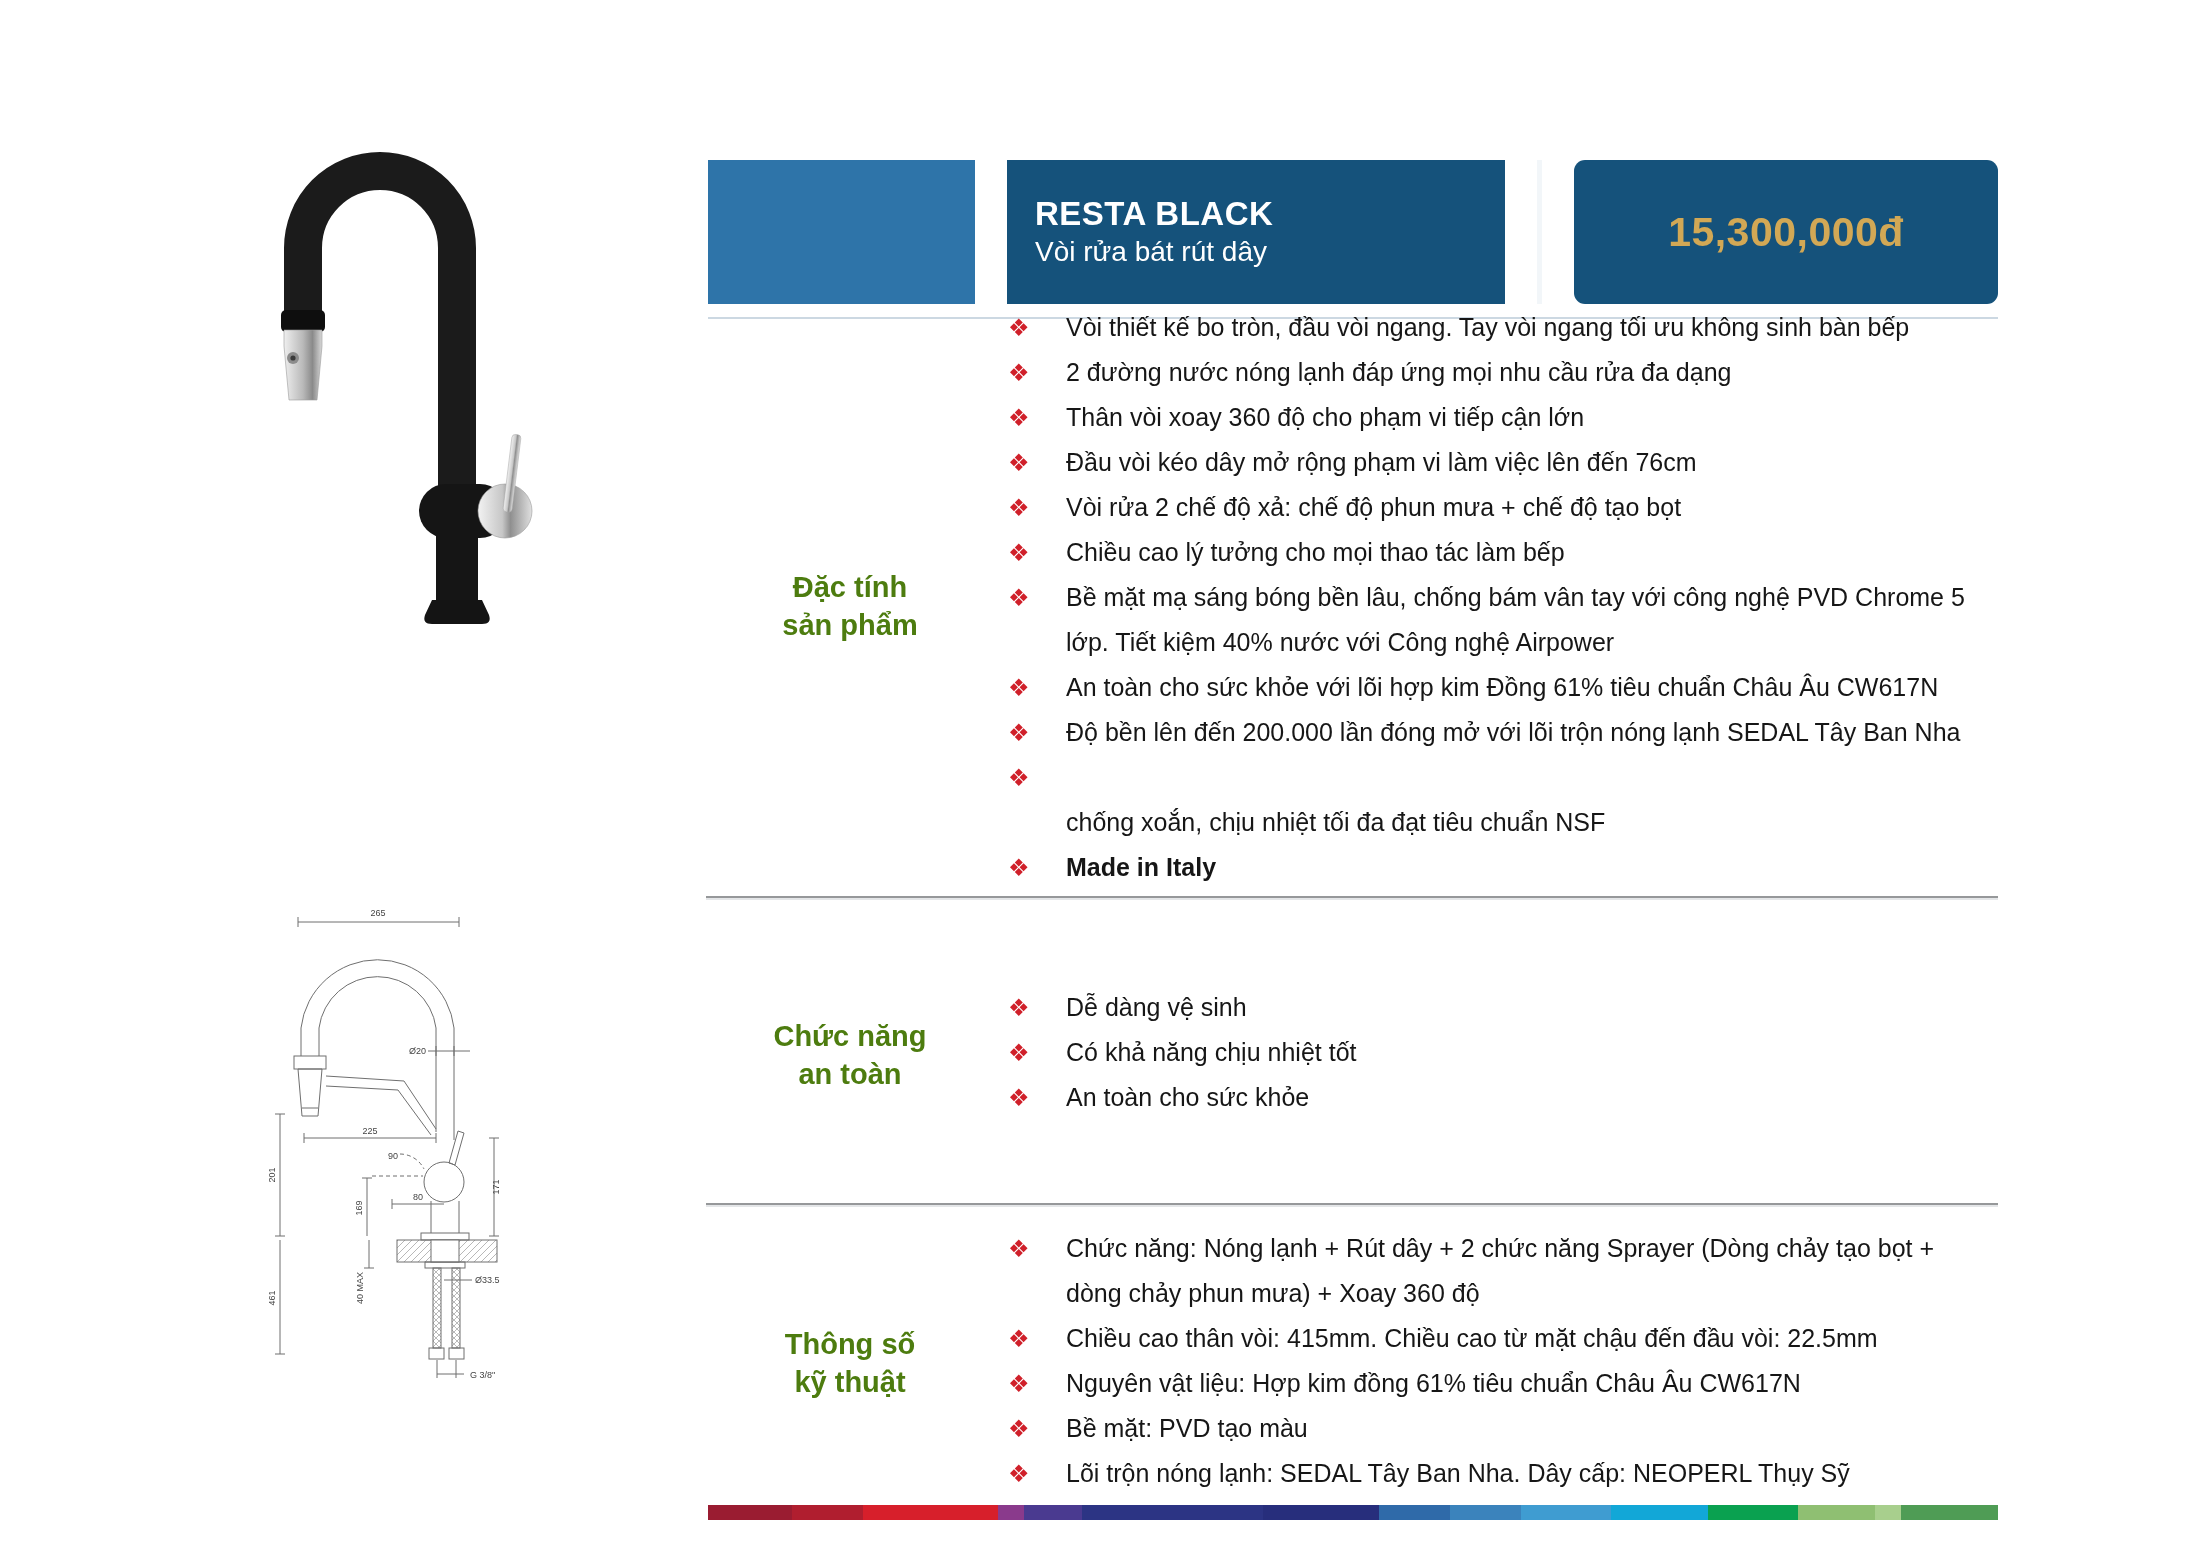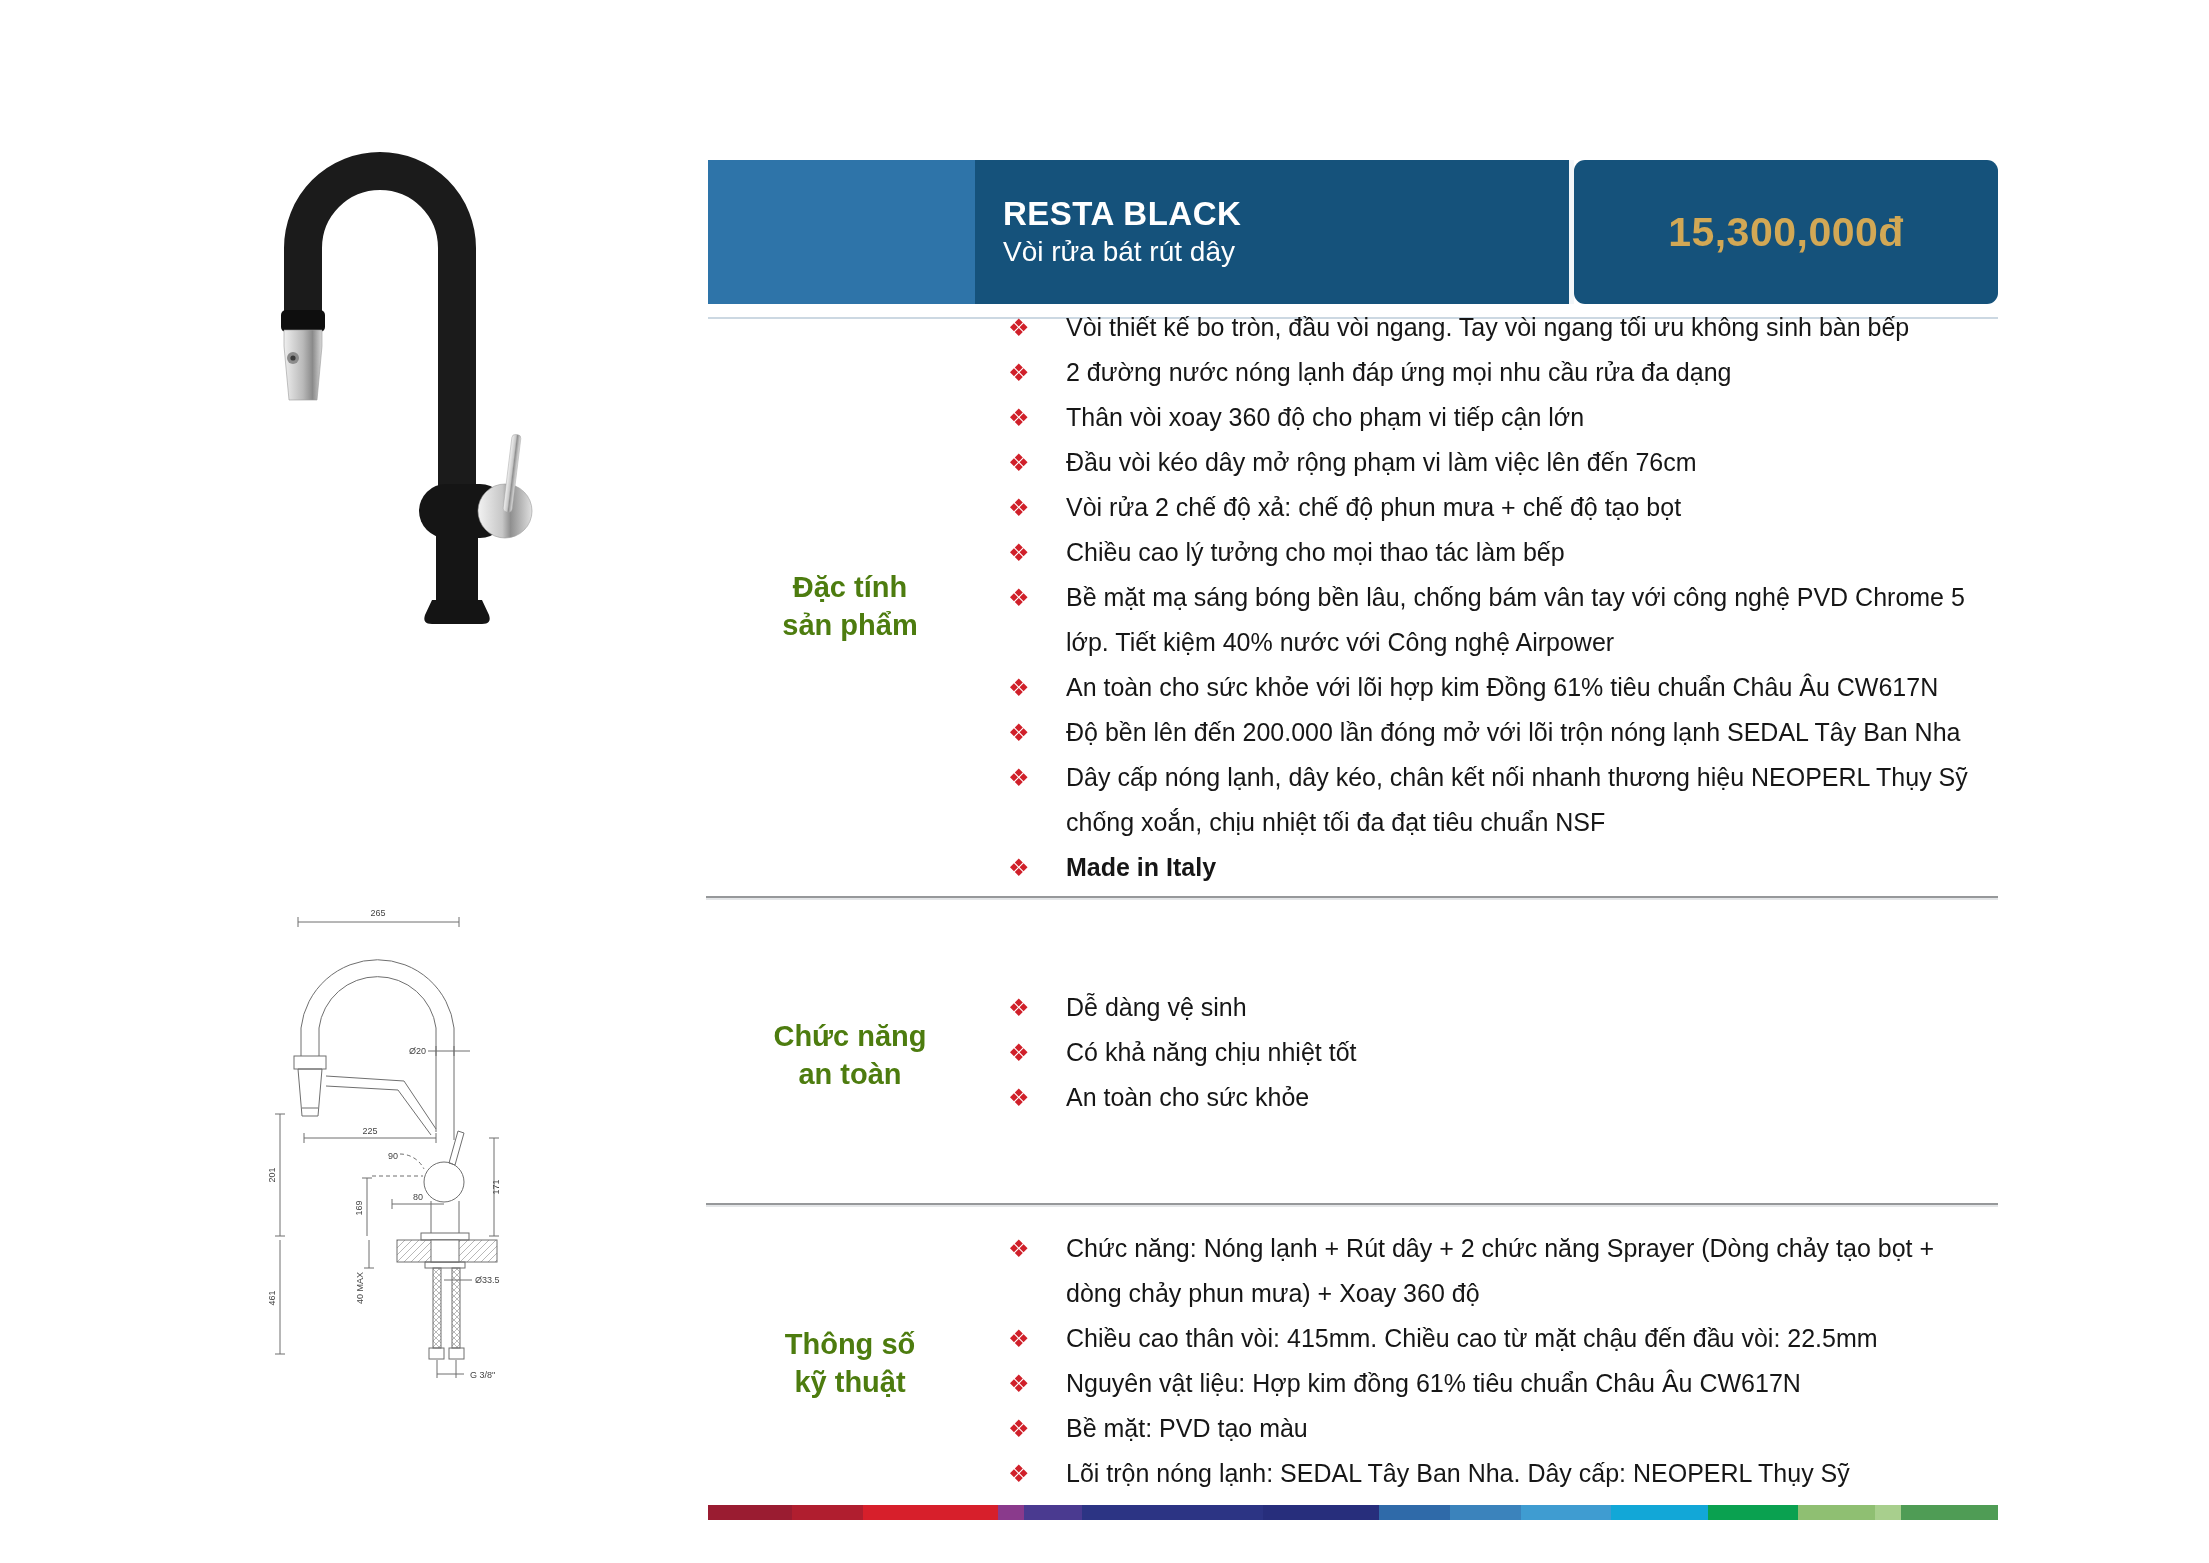--- a/index.html
+++ b/index.html
@@ -1,21 +1,21 @@
 <!DOCTYPE html>
 <html style="--band-light-blue: #2E74A9; --band-dark-blue: #15527B; --price-gold: #D2A855; --bullet-red: #D0202A;"><head>
 <meta charset="utf-8">
 <style>
   html,body{margin:0;padding:0;background:#fff;}
   .page{
     position:relative;width:2209px;height:1563px;background:#ffffff;overflow:hidden;
     font-family:"Liberation Sans","DejaVu Sans",sans-serif;color:#161616;
   }
   
-  .band{position:absolute;left:708px;top:160px;width:1290px;height:144px;display:flex;}
+  .band{position:absolute;left:708px;top:160px;width:1290px;height:144px;display:flex;gap:32px;}
   .band-light{width:267px;background:var(--band-light-blue);}
   .band-title{flex:1;background:var(--band-dark-blue);display:flex;flex-direction:column;justify-content:center;padding-left:28px;}
   .band-sep{width:5px;background:#f2f6f9;}
   .band-price{width:424px;background:var(--band-dark-blue);display:flex;align-items:center;justify-content:center;border-radius:11px;}
   .product-title{color:#ffffff;font-weight:bold;font-size:33px;line-height:40px;letter-spacing:.5px;}
   .product-subtitle{color:#ffffff;font-size:28px;line-height:36px;}
   .price{color:var(--price-gold);font-weight:bold;font-size:41px;letter-spacing:.5px;}
   .band-underline{position:absolute;left:708px;top:317px;width:1290px;height:2px;background:#ccd8e2;}
   
   .divider{position:absolute;left:706px;width:1292px;height:2px;background:#96989a;box-shadow:0 2px 0 #e4e6e8;}
@@ -230,21 +230,20 @@
       <div class="spec-row">
         <span class="diamond">❖</span>
         <span class="spec-text">An toàn cho sức khỏe với lõi hợp kim Đồng 61% tiêu chuẩn Châu Âu CW617N</span>
       </div>
       <div class="spec-row">
         <span class="diamond">❖</span>
         <span class="spec-text">Độ bền lên đến 200.000 lần đóng mở với lõi trộn nóng lạnh SEDAL Tây Ban Nha</span>
       </div>
       <div class="spec-row">
         <span class="diamond">❖</span>
-        <span class="spec-text">Dây cấp nóng lạnh, dây kéo, chân kết nối nhanh thương hiệu NEOPERL Thụy Sỹ</span>
       </div>
       <div class="spec-row">
         <span class="diamond"></span>
         <span class="spec-text">chống xoắn, chịu nhiệt tối đa đạt tiêu chuẩn NSF</span>
       </div>
       <div class="spec-row bold">
         <span class="diamond">❖</span>
         <span class="spec-text">Made in Italy</span>
       </div>
     </div>

